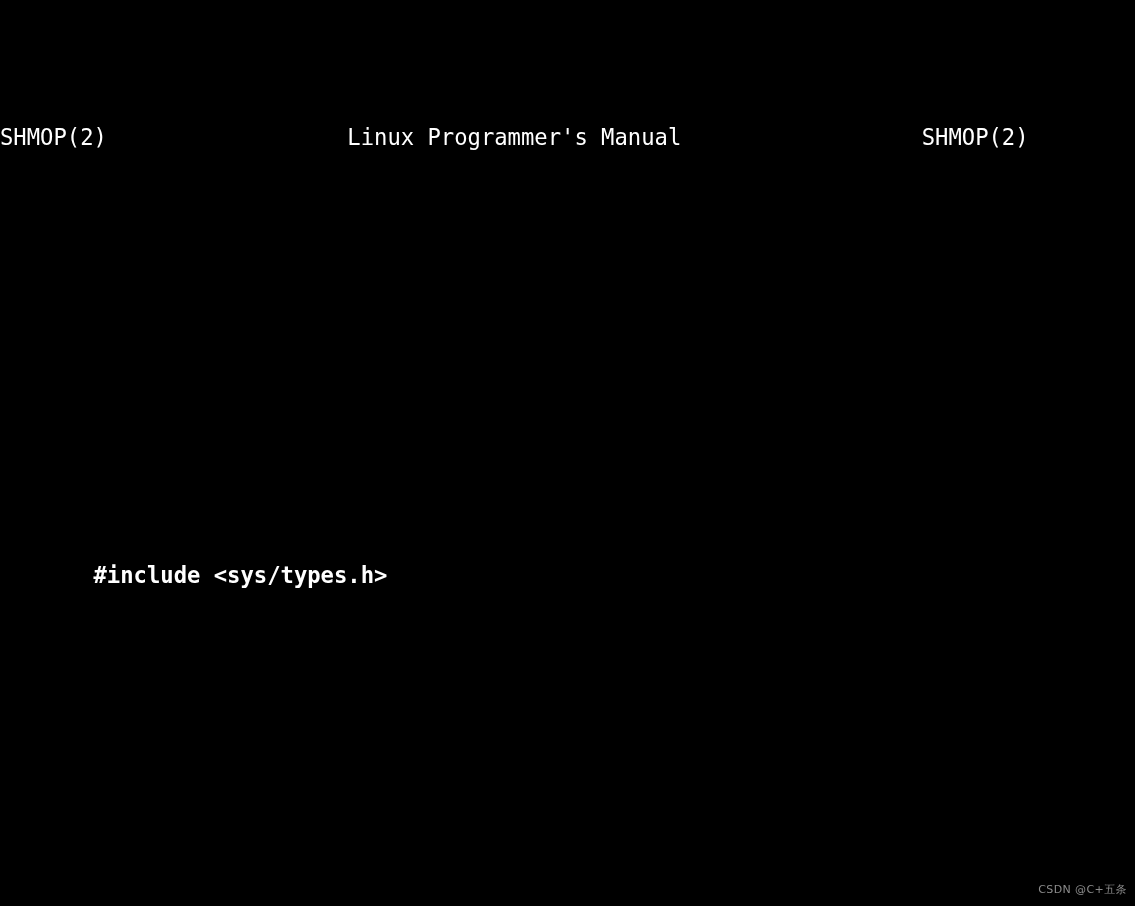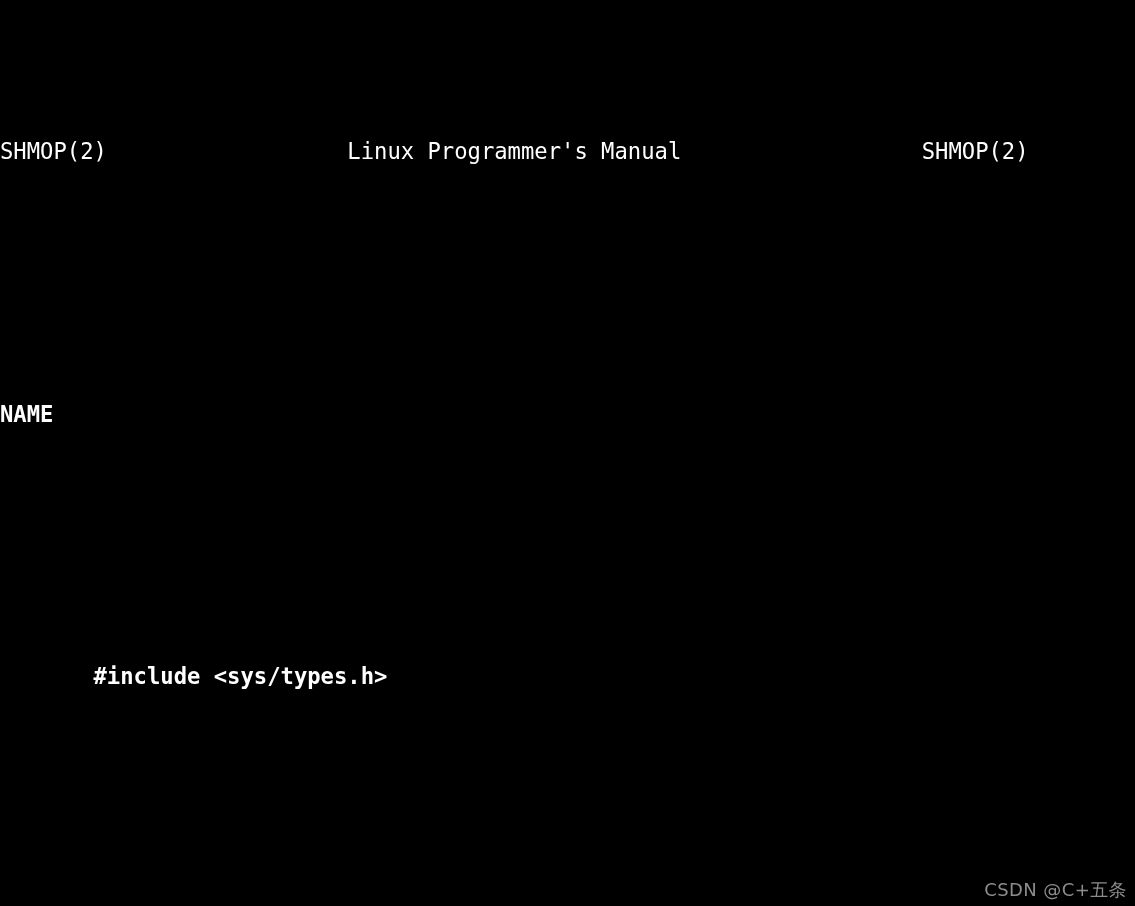--- a/index.html
+++ b/index.html
@@ -17,60 +17,59 @@
     position: relative;
     width: 1135px;
     height: 906px;
     background: #000000;
     color: #ffffff;
     font-family: "DejaVu Sans Mono", "Liberation Mono", monospace;
     font-size: 22.2px;
     line-height: 29.2px;
     letter-spacing: 0px;
     white-space: pre;
-    padding-top: 20px;
+    padding-top: 6px;
     box-sizing: border-box;
   }
   .line {
     height: 29.2px;
     white-space: pre;
     display: block;
     font-variant-ligatures: none;
   }
   .b {
     font-weight: bold;
   }
   .blank {
     display: block;
     height: 29.2px;
   }
   #watermark {
     position: absolute;
     right: 8px;
     bottom: 8px;
     color: #8c8c8c;
-    font-size: 18px;
+    font-size: 11px;
     line-height: 16px;
     font-family: "DejaVu Sans", "Liberation Sans", sans-serif;
     letter-spacing: 0.4px;
     white-space: pre;
   }
 </style>
 </head>
 <body>
 
 <div id="manpage">
 
   
   <div class="line"><span>SHMOP(2)                  Linux Programmer's Manual                  SHMOP(2)</span></div>
 
   <div class="blank"></div>
 
   
-  <div class="line"><span class="b">NAME</span></div>
 
   <div class="blank"></div>
 
   
   <div class="line"><span class="b">       #include &lt;sys/types.h&gt;</span></div>
   
 
   
 
   

